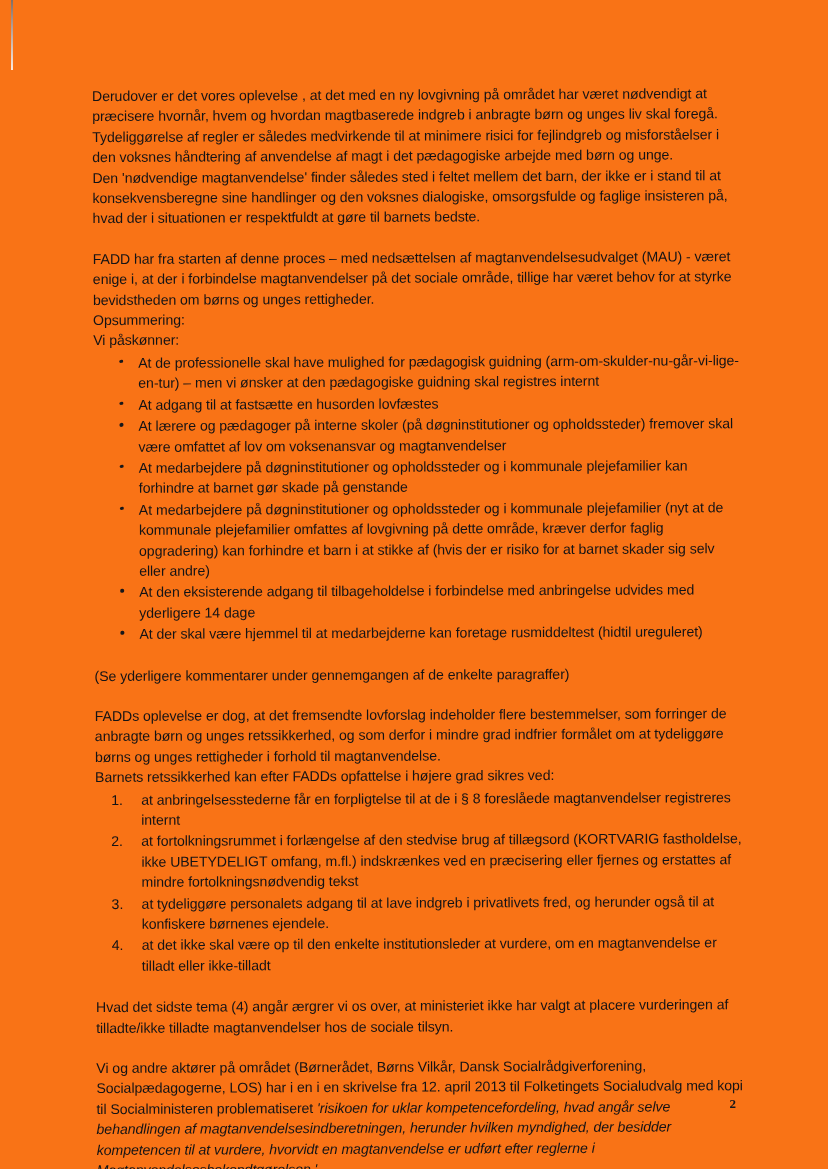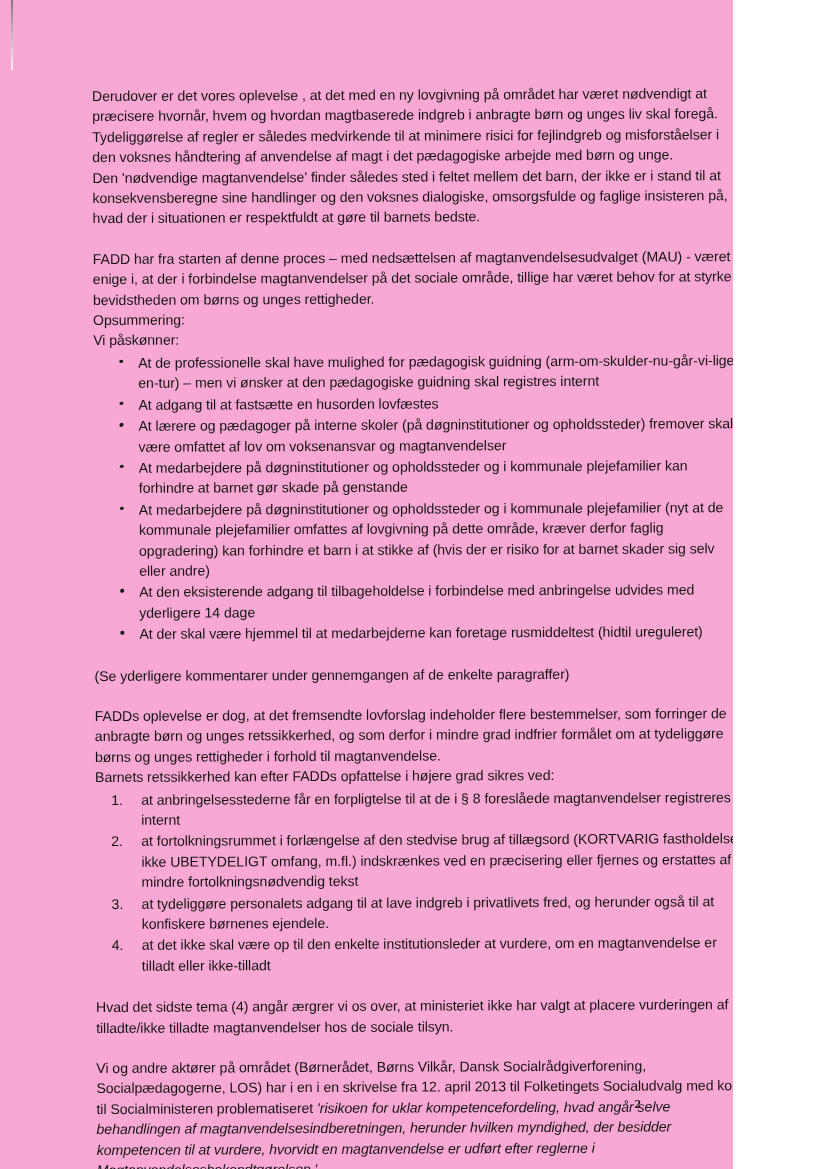--- a/index.html
+++ b/index.html
@@ -6,23 +6,23 @@
   html, body {
     margin: 0;
     padding: 0;
     background: #ffffff;
   }
   body {
     font-family: "Liberation Sans", sans-serif;
   }
   .page {
     position: relative;
-    width: 733px;
+    width: 828px;
     height: 1169px;
-    background: #f9a8d4;
+    background: #f97316;
     overflow: hidden;
     box-sizing: border-box;
   }
   
   .scan-artifact {
     position: absolute;
     left: 11px;
     top: 0px;
     width: 2px;
     height: 70px;

